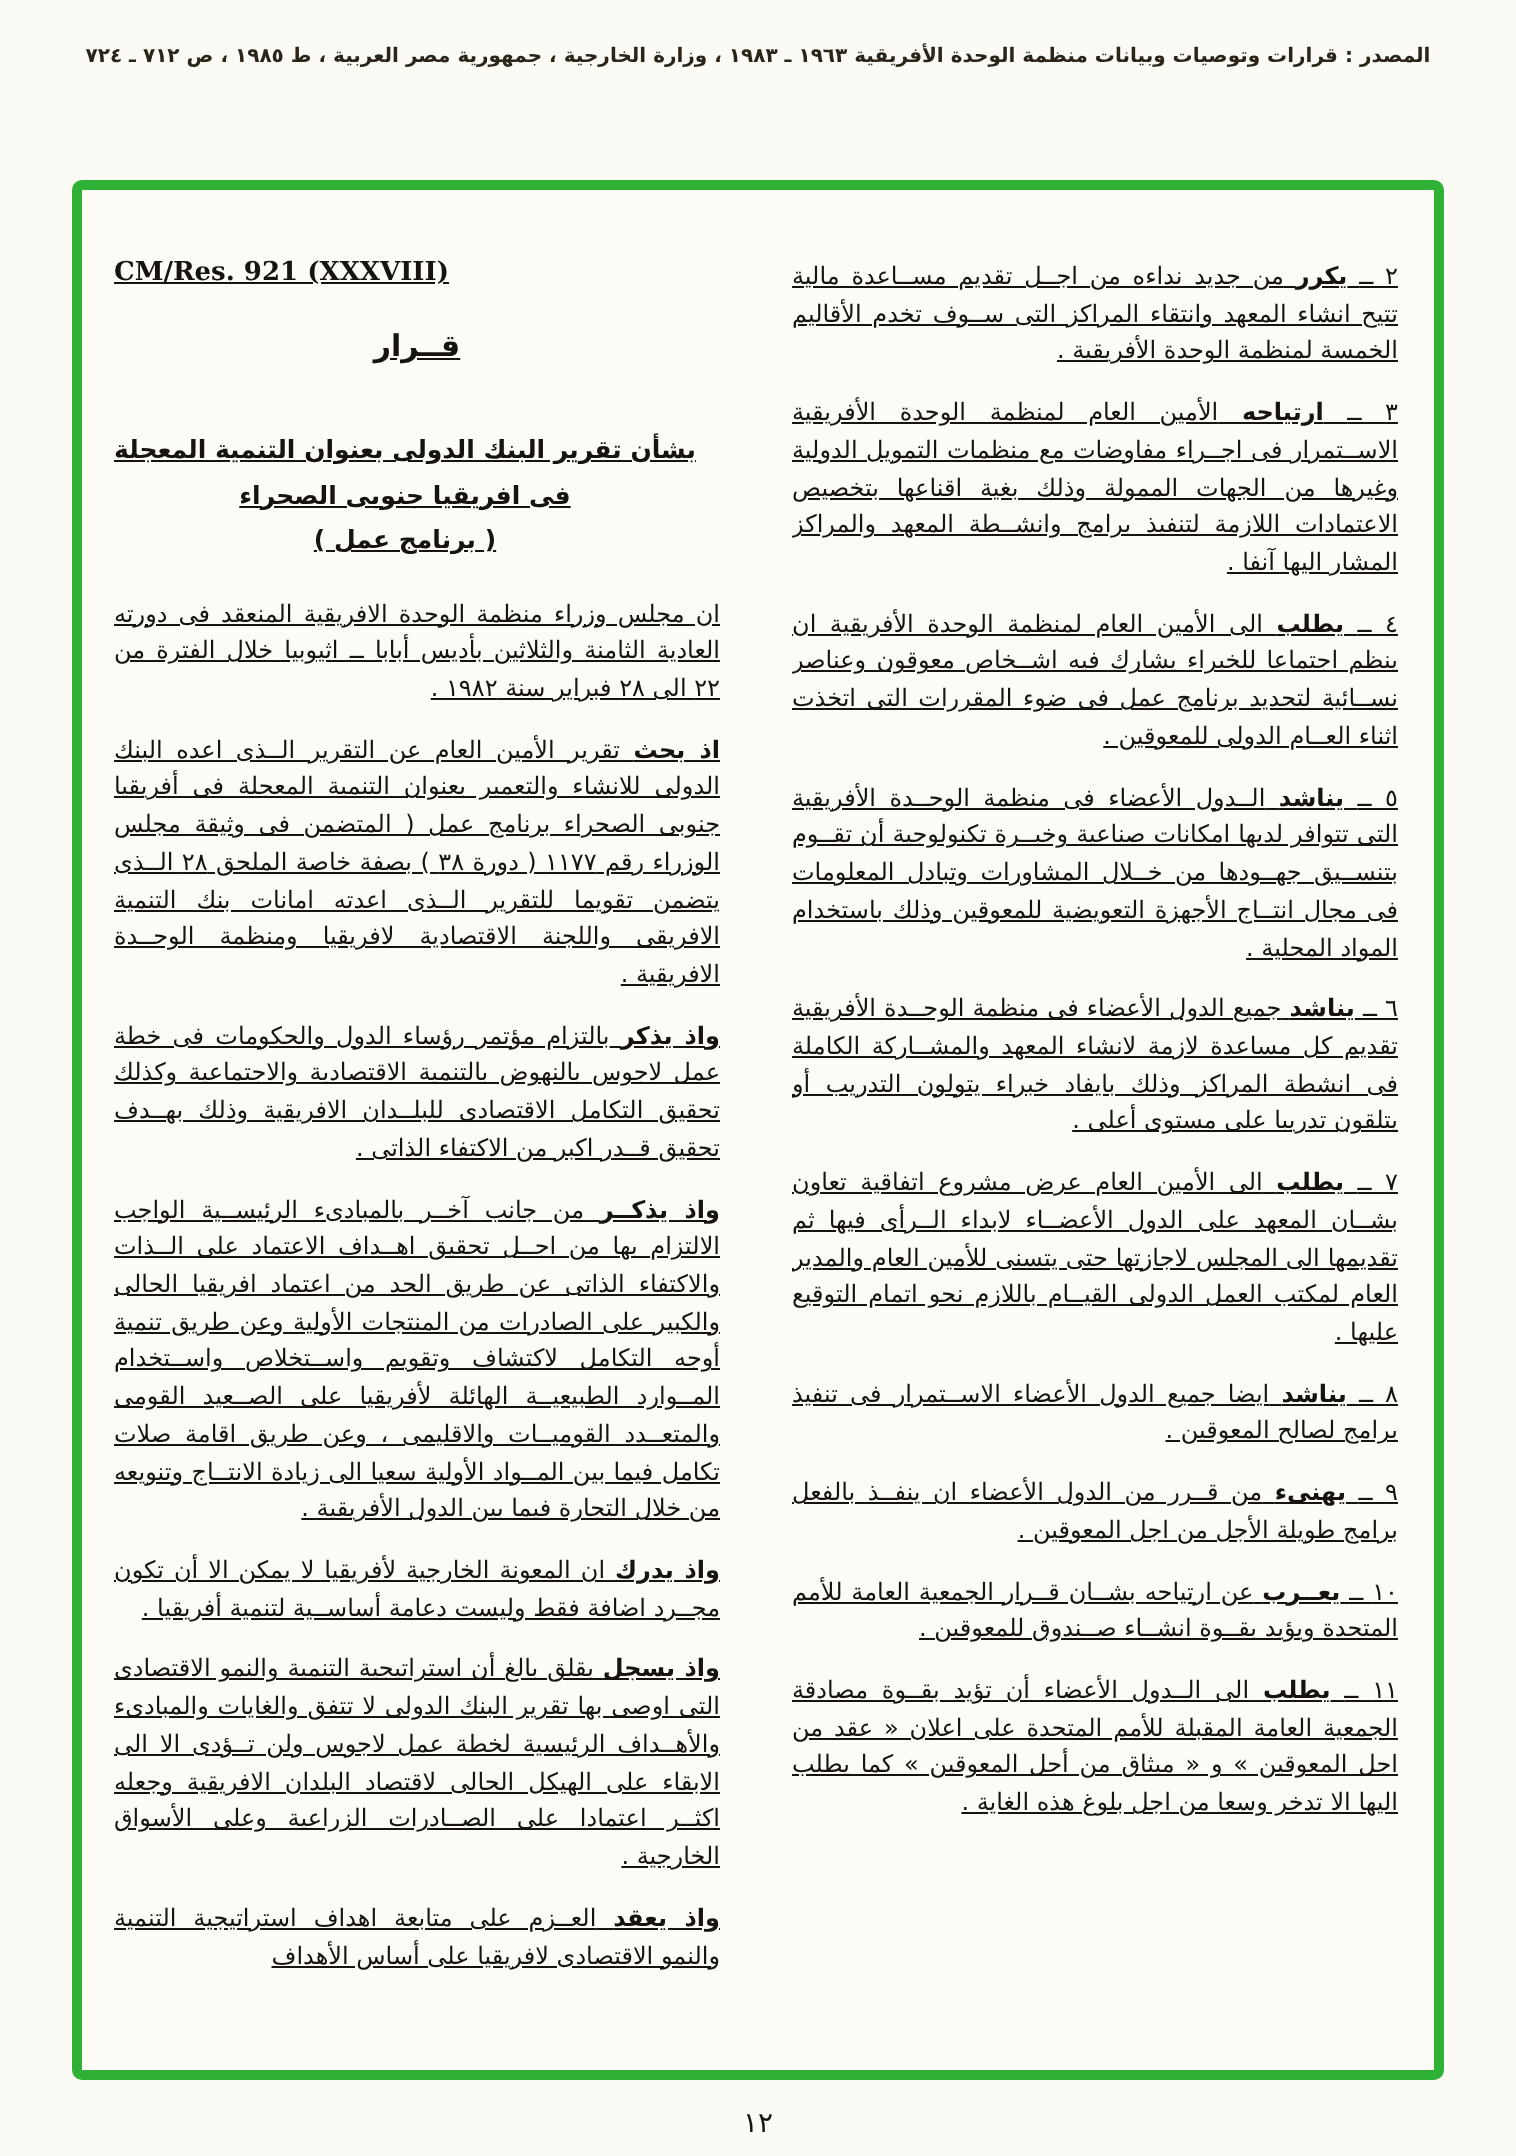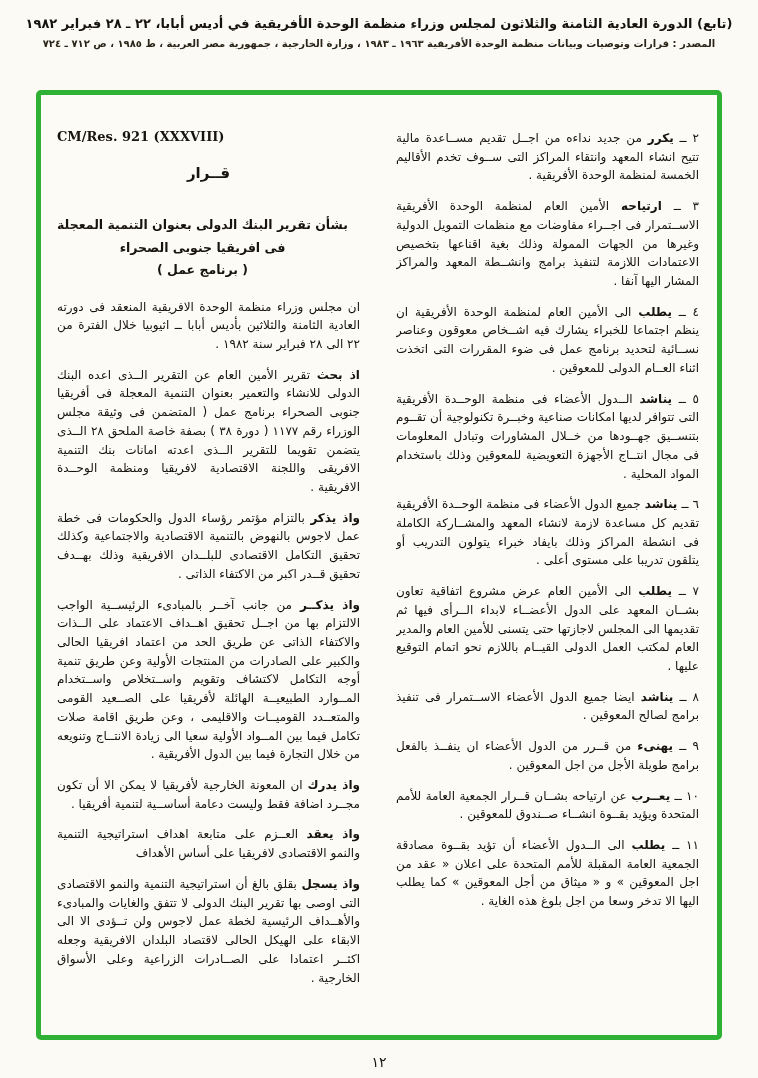--- a/index.html
+++ b/index.html
@@ -25,21 +25,21 @@
     left: 36px;
     right: 36px;
     height: 950px;
     border: 5px solid #2fb135;
     border-radius: 5px;
     background: #fcfbf6;
     padding: 34px 18px 18px 16px;
     overflow: hidden;
   }
   .cols { display: flex; gap: 36px; height: 100%; }
-  .col { flex: 1 1 0; min-width: 0; overflow: hidden; }
+  .col { flex: 1 1 0; min-width: 0; overflow: hidden; text-decoration: underline; }
   .clause, .para {
     font-size: 12px;
     line-height: 1.56;
     text-align: justify;
     margin: 0 0 12px 0;
   }
   .clause .num { white-space: nowrap; }
   b.lead { font-weight: 700; }
   .res-ref {
     direction: ltr;
@@ -70,21 +70,20 @@
     text-align: center;
     font-size: 14px;
   }
 </style>
 </head>
 <body>
 
 <div class="page">
 
   <header class="page-header">
-    <div class="header-line-1">(تابع) الدورة العادية الثامنة والثلاثون لمجلس وزراء منظمة الوحدة الأفريقية في أديس أبابا، ٢٢ ـ ٢٨ فبراير ١٩٨٢</div>
     <div class="header-line-2">المصدر : قرارات وتوصيات وبيانات منظمة الوحدة الأفريقية ١٩٦٣ ـ ١٩٨٣ ، وزارة الخارجية ، جمهورية مصر العربية ، ط ١٩٨٥ ، ص ٧١٢ ـ ٧٢٤</div>
   </header>
 
   <div class="frame" style="border-color: rgb(47, 177, 53);">
     <div class="cols">
 
       <section class="col col-right">
         <p class="clause">
           <span class="num">٢ ــ</span>
           <b class="lead">يكرر</b>
@@ -160,26 +159,26 @@
         </p>
         <p class="para">
           <b class="lead">واذ يذكــر</b>
           <span>من جانب آخــر بالمبادىء الرئيســية الواجب الالتزام بها من اجــل تحقيق اهــداف الاعتماد على الــذات والاكتفاء الذاتى عن طريق الحد من اعتماد افريقيا الحالى والكبير على الصادرات من المنتجات الأولية وعن طريق تنمية أوجه التكامل لاكتشاف وتقويم واســتخلاص واســتخدام المــوارد الطبيعيــة الهائلة لأفريقيا على الصــعيد القومى والمتعــدد القوميــات والاقليمى ، وعن طريق اقامة صلات تكامل فيما بين المــواد الأولية سعيا الى زيادة الانتــاج وتنويعه من خلال التجارة فيما بين الدول الأفريقية .</span>
         </p>
         <p class="para">
           <b class="lead">واذ يدرك</b>
           <span>ان المعونة الخارجية لأفريقيا لا يمكن الا أن تكون مجــرد اضافة فقط وليست دعامة أساســية لتنمية أفريقيا .</span>
         </p>
         <p class="para">
+          <b class="lead">واذ يسجل</b>
+          <span>بقلق بالغ أن استراتيجية التنمية والنمو الاقتصادى التى اوصى بها تقرير البنك الدولى لا تتفق والغايات والمبادىء والأهــداف الرئيسية لخطة عمل لاجوس ولن تــؤدى الا الى الابقاء على الهيكل الحالى لاقتصاد البلدان الافريقية وجعله اكثــر اعتمادا على الصــادرات الزراعية وعلى الأسواق الخارجية .</span>
+        </p>
+        <p class="para">
           <b class="lead">واذ يعقد</b>
           <span>العــزم على متابعة اهداف استراتيجية التنمية والنمو الاقتصادى لافريقيا على أساس الأهداف</span>
-        </p>
-        <p class="para">
-          <b class="lead">واذ يسجل</b>
-          <span>بقلق بالغ أن استراتيجية التنمية والنمو الاقتصادى التى اوصى بها تقرير البنك الدولى لا تتفق والغايات والمبادىء والأهــداف الرئيسية لخطة عمل لاجوس ولن تــؤدى الا الى الابقاء على الهيكل الحالى لاقتصاد البلدان الافريقية وجعله اكثــر اعتمادا على الصــادرات الزراعية وعلى الأسواق الخارجية .</span>
         </p>
       </section>
 
     </div>
   </div>
 
   <footer class="page-footer">
     <span>١٢</span>
   </footer>
 

